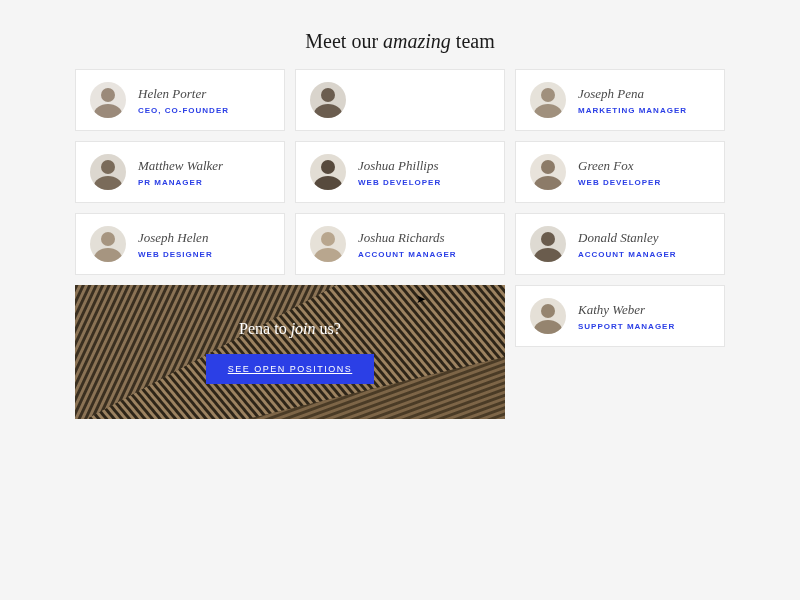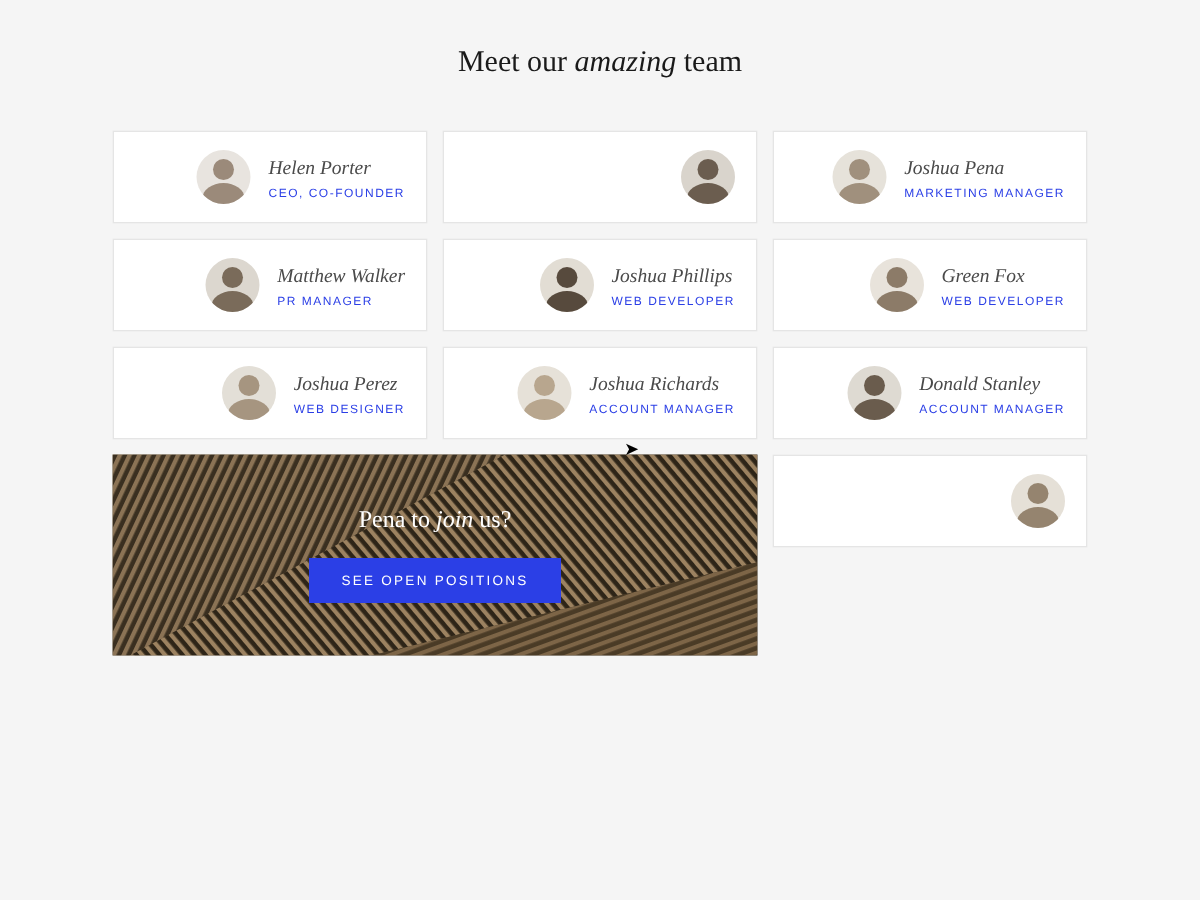--- a/index.html
+++ b/index.html
@@ -9,40 +9,39 @@
       width: 800px;
       height: 600px;
       padding: 30px 75px;
       overflow: hidden;
     }
     .heading {
       text-align: center;
       font-size: 20px;
       font-weight: 400;
       color: #1a1a1a;
-      margin-bottom: 34px;
+      margin-bottom: 16px;
       font-family: Georgia, serif;
     }
     .heading em {
       font-style: italic;
     }
     .grid {
       display: grid;
       grid-template-columns: repeat(3, 1fr);
       gap: 10px;
     }
     .card {
       background: #fff;
       border: 1px solid #e5e5e5;
       padding: 12px 14px;
       display: flex;
       align-items: center;
       gap: 12px;
       min-height: 62px;
-      justify-content: flex-end;
     }
     .avatar {
       width: 36px;
       height: 36px;
       border-radius: 50%;
       flex-shrink: 0;
       background: #d0cec9;
       position: relative;
       overflow: hidden;
     }
@@ -94,21 +93,21 @@
       font-style: italic;
       font-size: 13px;
       color: #4a4a4a;
     }
     .role {
       font-family: 'Helvetica Neue', Arial, sans-serif;
       font-size: 8px;
       letter-spacing: 1px;
       text-transform: uppercase;
       color: #2b3fe6;
-      font-weight: 400;
+      font-weight: 700;
     }
     .cta {
       grid-column: 1 / 3;
       grid-row: 4 / 6;
       background: linear-gradient(135deg, #6b5a3f 0%, #3a2f20 100%);
       position: relative;
       display: flex;
       flex-direction: column;
       align-items: center;
       justify-content: center;
@@ -134,20 +133,21 @@
       position: relative;
       background: #2b3fe6;
       color: #fff;
       border: none;
       padding: 10px 22px;
       font-family: 'Helvetica Neue', Arial, sans-serif;
       font-size: 9px;
       letter-spacing: 1.5px;
       cursor: pointer;
       z-index: 2;
+      text-decoration: underline;
     }
     .cursor {
       position: absolute;
       left: 416px;
       top: 292px;
       font-size: 12px;
       color: #000;
       pointer-events: none;
       z-index: 10;
     }
@@ -169,21 +169,21 @@
     </div>
   </div>
 
   <div class="card">
     <div class="avatar av-2"></div>
   </div>
 
   <div class="card">
     <div class="avatar av-3"></div>
     <div class="info">
-      <div class="name">Joshua Pena</div>
+      <div class="name">Joseph Pena</div>
       <div class="role">MARKETING MANAGER</div>
     </div>
   </div>
 
   <div class="card">
     <div class="avatar av-4"></div>
     <div class="info">
       <div class="name">Matthew Walker</div>
       <div class="role">PR MANAGER</div>
     </div>
@@ -202,21 +202,21 @@
     <div class="info">
       <div class="name">Green Fox</div>
       <div class="role">WEB DEVELOPER</div>
     </div>
   </div>
 
 
   <div class="card">
     <div class="avatar av-8"></div>
     <div class="info">
-      <div class="name">Joshua Perez</div>
+      <div class="name">Joseph Helen</div>
       <div class="role">WEB DESIGNER</div>
     </div>
   </div>
 
   <div class="card">
     <div class="avatar av-9"></div>
     <div class="info">
       <div class="name">Joshua Richards</div>
       <div class="role">ACCOUNT MANAGER</div>
     </div>
@@ -251,17 +251,21 @@
   <div class="card">
     <div class="avatar av-10"></div>
     <div class="info">
       <div class="name">Donald Stanley</div>
       <div class="role">ACCOUNT MANAGER</div>
     </div>
   </div>
 
   <div class="card">
     <div class="avatar av-11"></div>
+    <div class="info">
+      <div class="name">Kathy Weber</div>
+      <div class="role">SUPPORT MANAGER</div>
+    </div>
   </div>
 
 </div>
 
 <div class="cursor">➤</div>
 
 </body></html>

